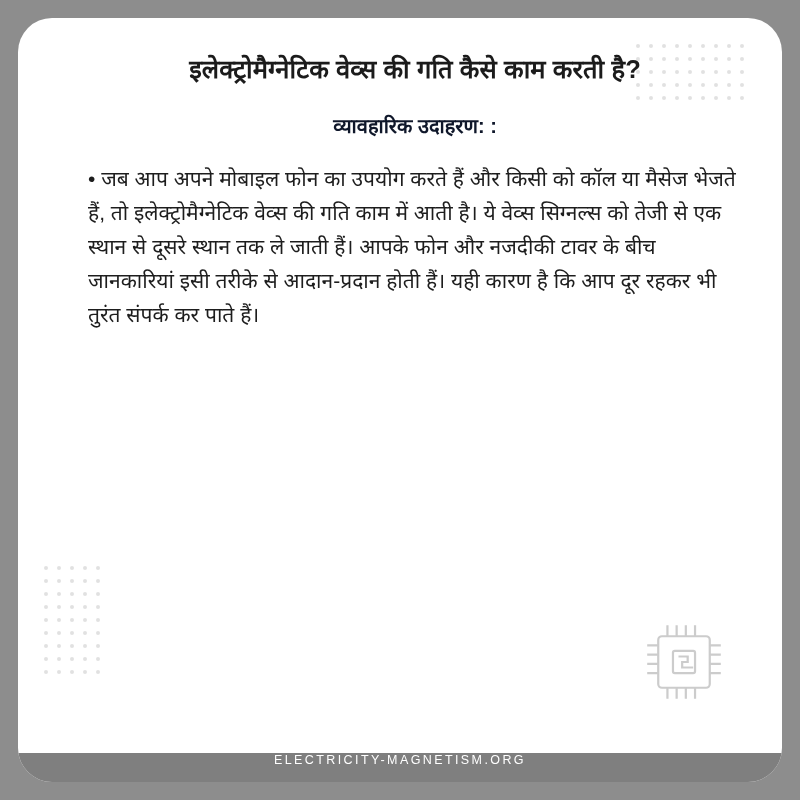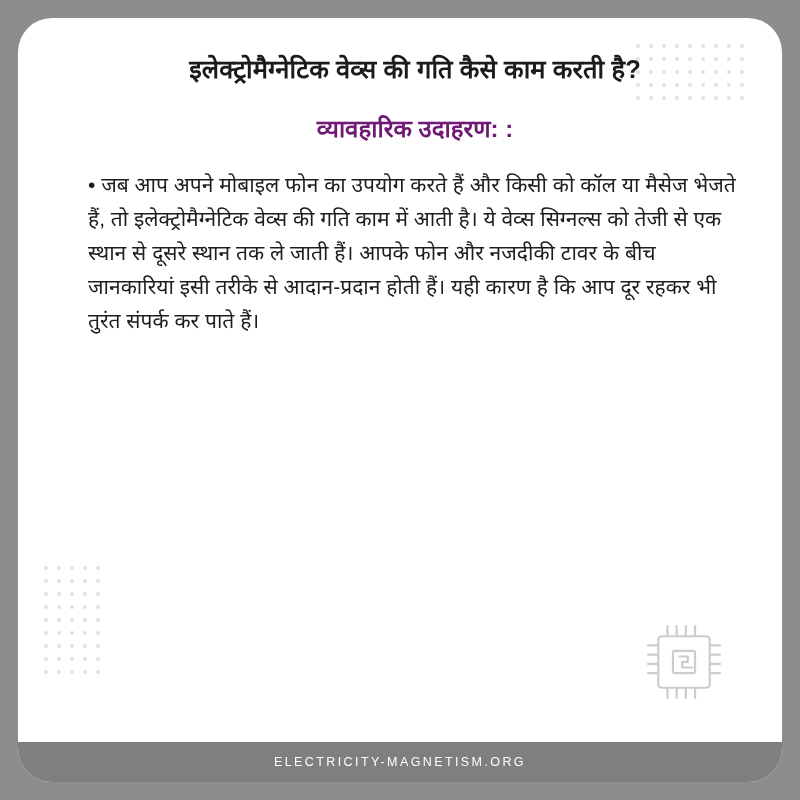--- a/index.html
+++ b/index.html
@@ -78,43 +78,42 @@
     font-family: "Liberation Sans", sans-serif;
     font-size: 21px;
     line-height: 1.62;
     color: #1d1d1d;
     text-align: left;
     margin: 0 0 18px 0;
   }
   .subhead {
     font-family: "Liberation Sans", sans-serif;
     font-weight: bold;
-    font-size: 24px;
+    font-size: 20px;
     line-height: 1.4;
-    color: #701a75;
+    color: #0f172a;
     text-align: center;
     margin: 26px 0 22px 0;
   }
   .chip-icon {
     position: absolute;
     right: 52px;
     bottom: 74px;
     width: 92px;
     height: 92px;
     opacity: 0.5;
   }
   .footer {
     position: absolute;
     left: 0;
     right: 0;
     bottom: 0;
-    height: 40px;
+    height: 29px;
     background: #7f7f7f;
     display: flex;
-    align-items: center;
     justify-content: center;
   }
   .footer-text {
     font-family: "Liberation Sans", sans-serif;
     font-size: 12.5px;
     letter-spacing: 2.4px;
     color: #ffffff;
     text-transform: uppercase;
   }
 </style>

